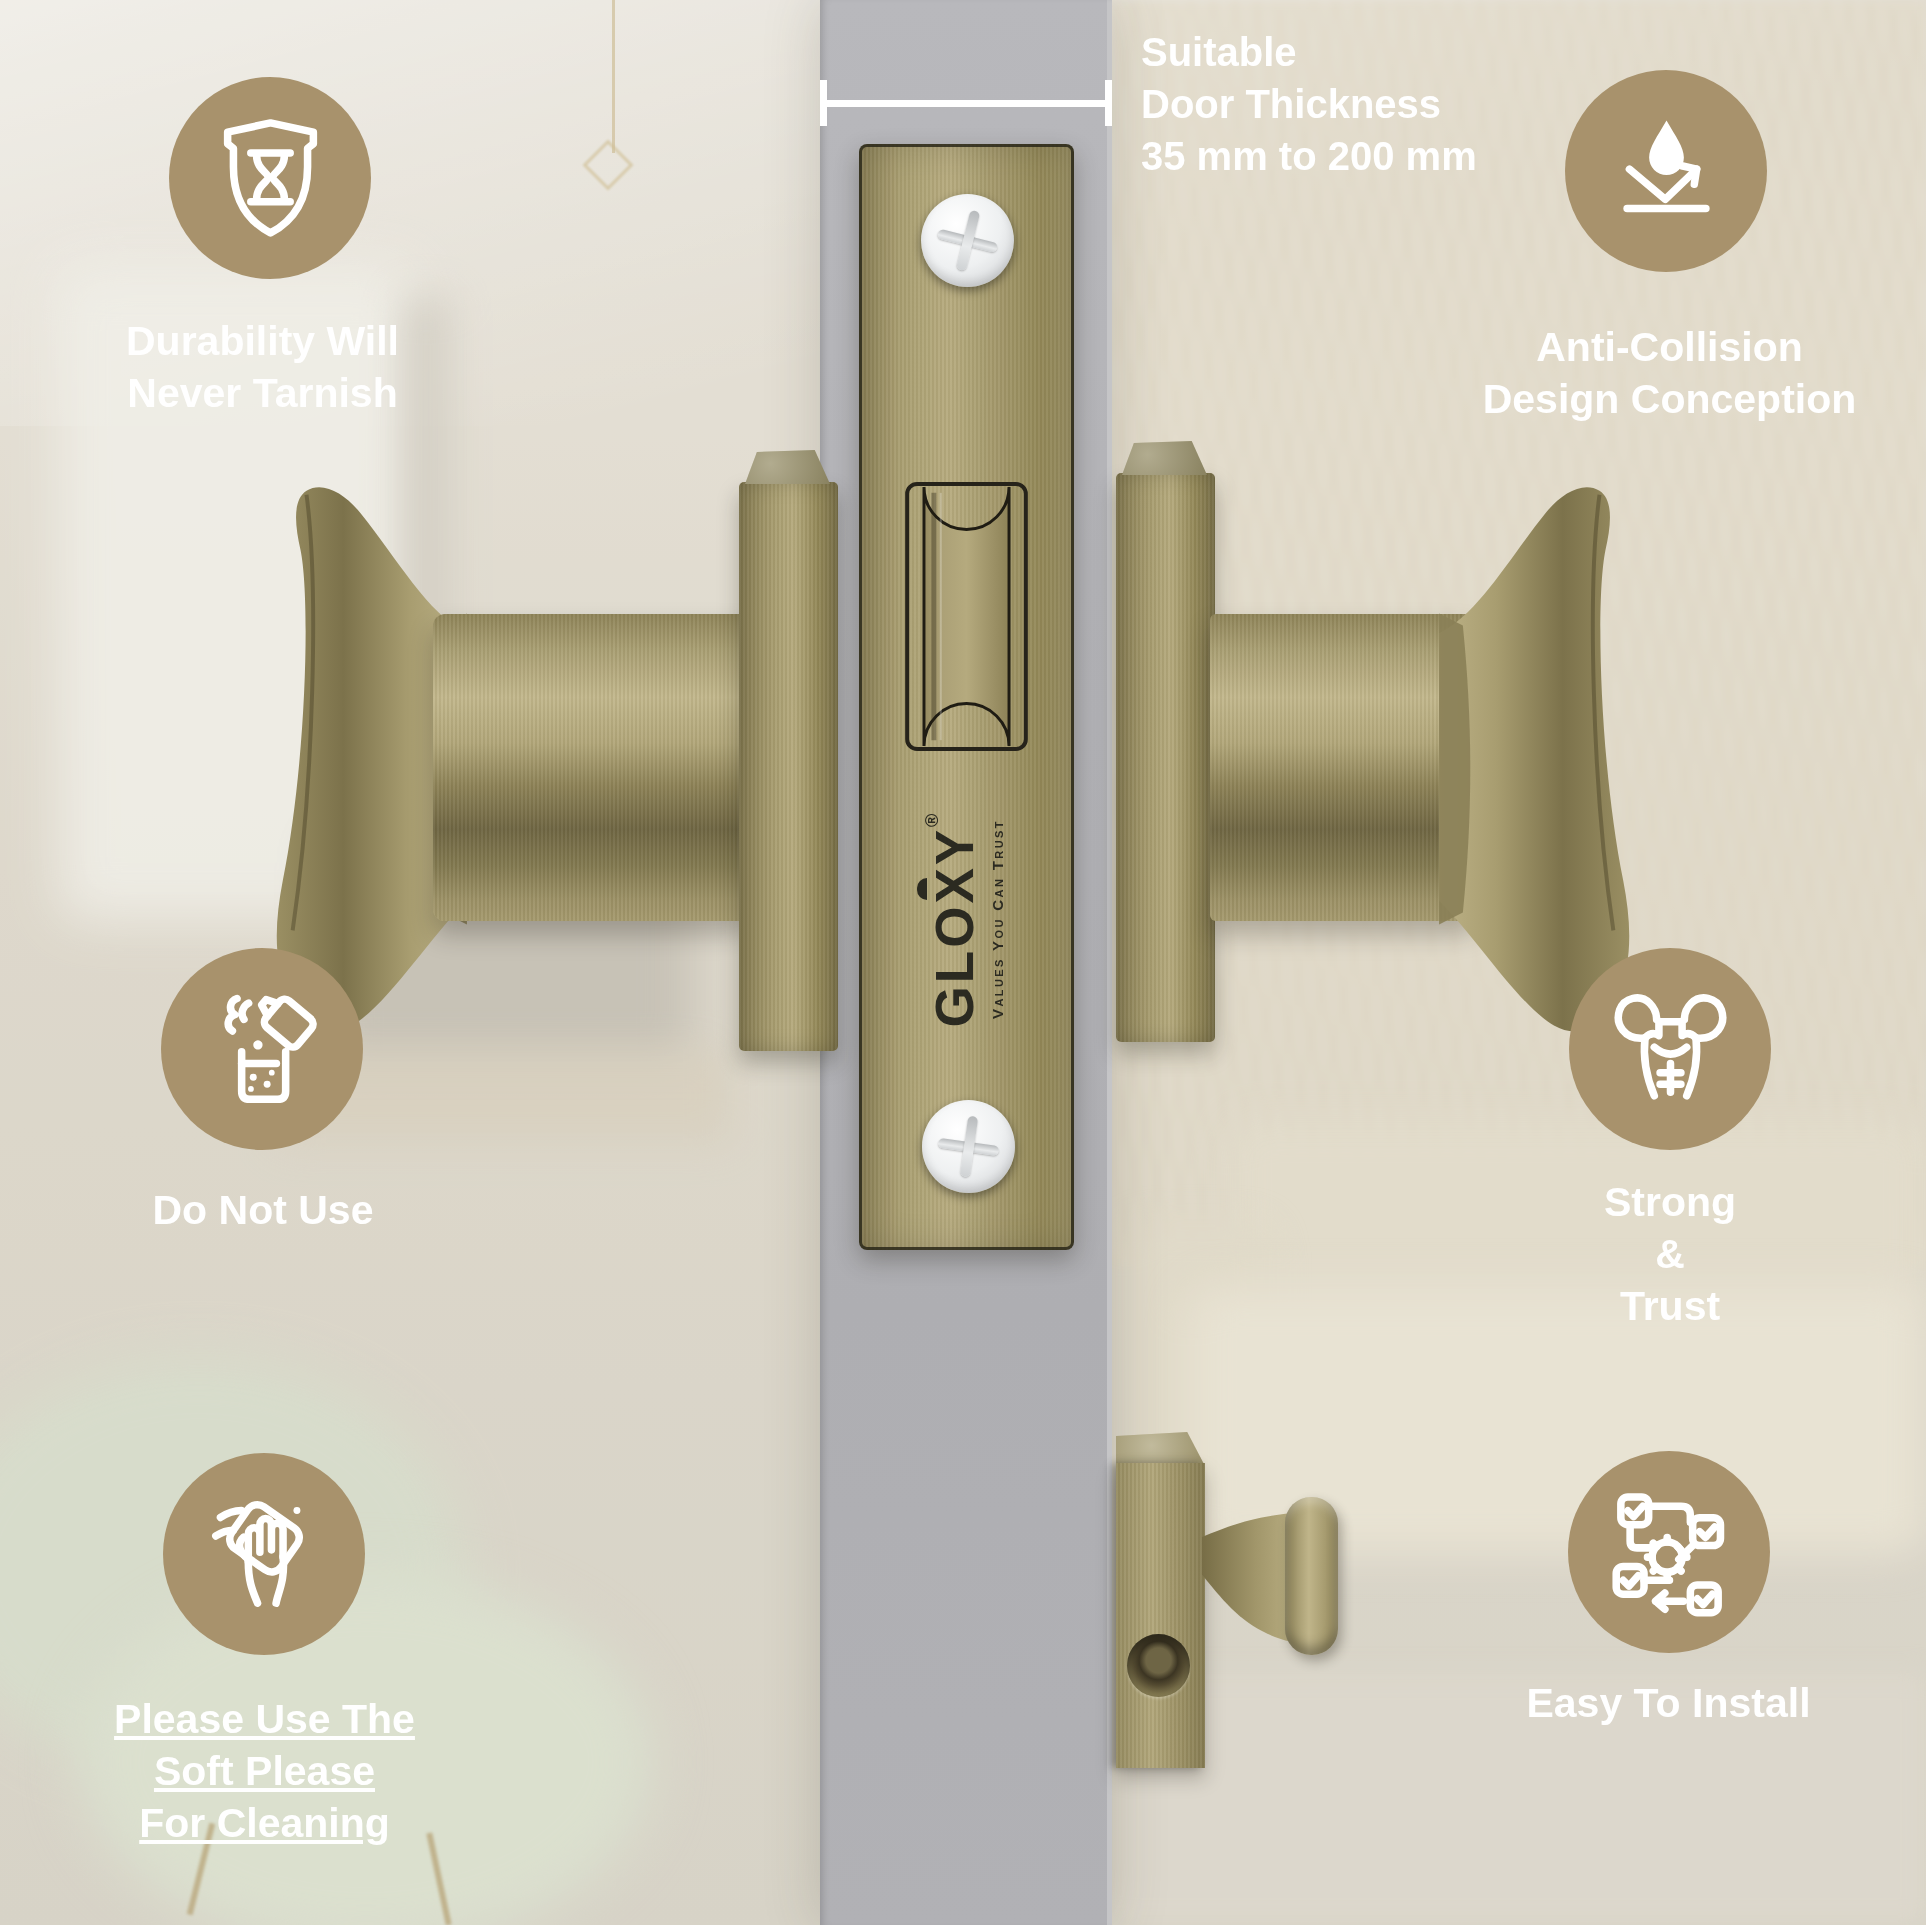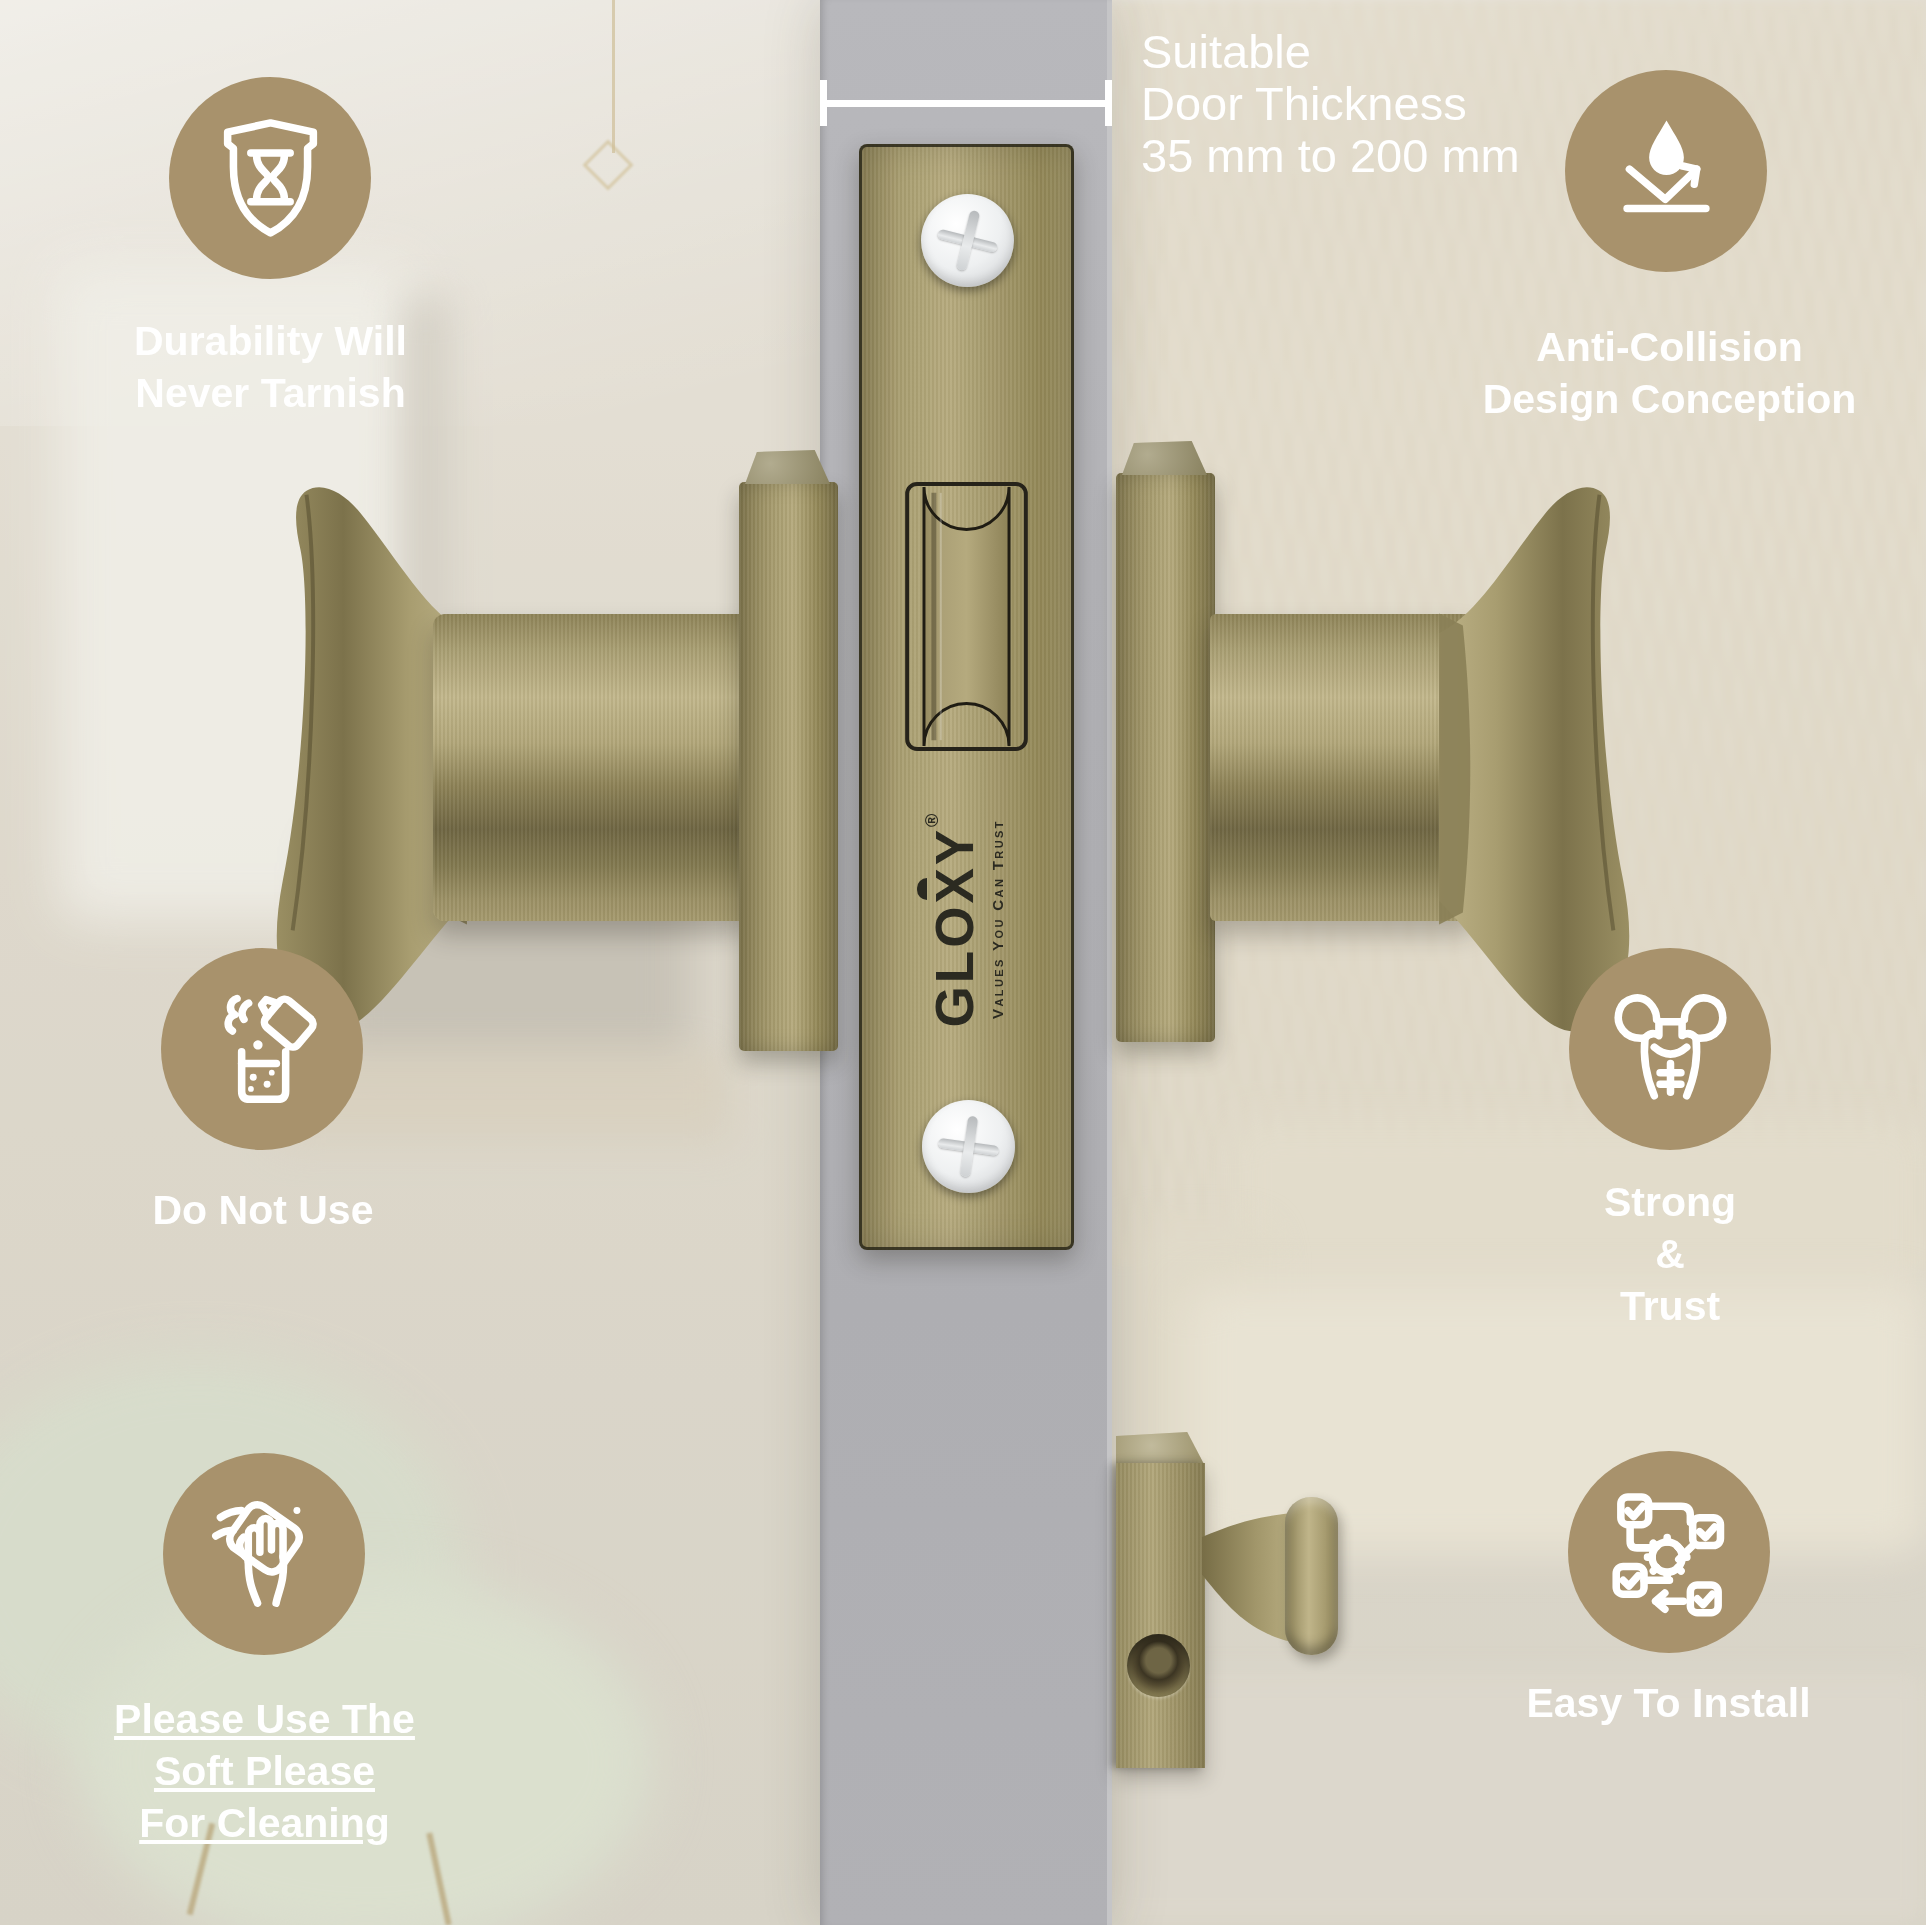--- a/index.html
+++ b/index.html
@@ -35,21 +35,21 @@
   
   .door{left:820px;top:0;width:292px;height:1926px;
     background:linear-gradient(180deg,#b8b8bc 0%,#b3b3b7 30%,#aeaeb2 68%,#b1b1b5 100%);
     box-shadow:0 0 54px rgba(70,65,50,.20), inset 7px 0 9px -5px rgba(0,0,0,.18), inset -5px 0 0 #c5c5c7;}
 
   
   .measure{left:820px;top:80px;width:292px;height:46px;}
   .measure .line{position:absolute;left:0;right:0;top:20px;height:7px;background:#fff;}
   .measure .tick{position:absolute;top:0;width:7px;height:46px;background:#fff;}
   .measure .tick.r{right:0;}
-  .thickness-label{left:1141px;top:26px;width:426px;color:#fff;font-size:47px;font-weight:400;line-height:52px;}
+  .thickness-label{left:1141px;top:26px;width:426px;color:#fff;font-size:40px;font-weight:700;line-height:52px;}
   .faceplate{left:859px;top:144px;width:215px;height:1106px;border-radius:8px;
     border:3px solid rgba(40,38,24,.85);box-sizing:border-box;
     background:
       repeating-linear-gradient(90deg,rgba(255,255,255,.05) 0 2px,rgba(55,48,20,.05) 2px 4px),
       linear-gradient(90deg,#8f8459 0%,#a99e71 18%,#b6ab7e 42%,#a59a6d 62%,#938858 85%,#9c9164 100%);
     box-shadow:0 10px 24px rgba(30,28,18,.30), inset 0 0 36px rgba(0,0,0,.14);}
   .screw{width:93px;height:93px;border-radius:50%;
     background:radial-gradient(circle at 38% 32%,#ffffff,#eef0f1 52%,#dadcde 78%,#c3c6c8 100%);
     box-shadow:0 4px 10px rgba(0,0,0,.4), inset 0 -5px 9px rgba(0,0,0,.12);}
   .screw .cross{position:absolute;left:50%;top:50%;width:0;height:0;transform:rotate(14deg);}
@@ -227,21 +227,21 @@
   </svg>
   <div class="abs turn-cap"></div>
 
   <div class="abs feature-circle" style="left:169px;top:77px;">
     <svg viewBox="0 0 120 120">
       <path class="ic" d="M60,12 L97,20 L97,30 L92,34 L92,50 C92,79 79,97 60,107 C41,97 28,79 28,50 L28,34 L23,30 L23,20 Z"></path>
       <path class="ic" d="M43,38 L77,38 M43,80 L77,80"></path>
       <path class="ic" d="M48,40 C48,52 58,55 58,59 C58,63 48,66 48,78 M72,40 C72,52 62,55 62,59 C62,63 72,66 72,78"></path>
     </svg>
   </div>
-  <div class="abs caption" style="left:43px;top:315px;width:455px;">
+  <div class="abs caption" style="left:35px;top:315px;width:455px;">
     <div>Durability Will</div>
     <div>Never Tarnish</div>
   </div>
 
   <div class="abs feature-circle" style="left:1565px;top:70px;">
     <svg viewBox="0 0 120 120">
       <path d="M60,16 C52,30 45,39 45,48 A15,15 0 0 0 75,48 C75,39 68,30 60,16 Z" fill="#fff"></path>
       <path class="ic" d="M26,92 L94,92"></path>
       <path class="ic" d="M28,58 L59,84 L86,58"></path>
       <path class="ic" d="M86,58 L73,55 M86,58 L84,71"></path>

